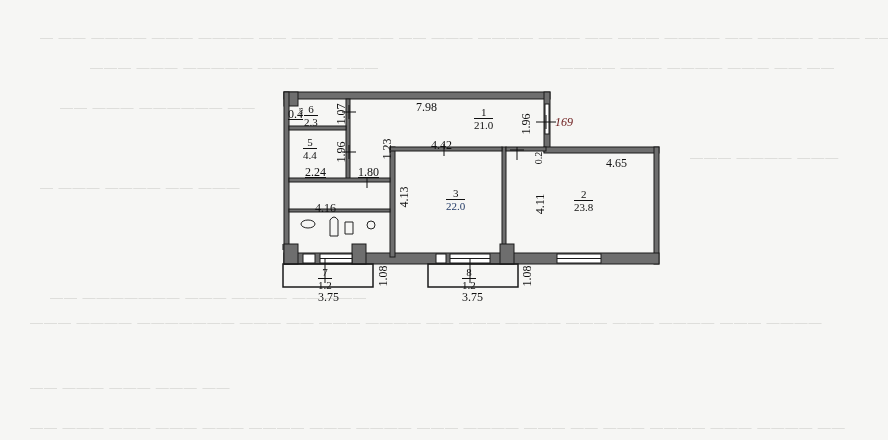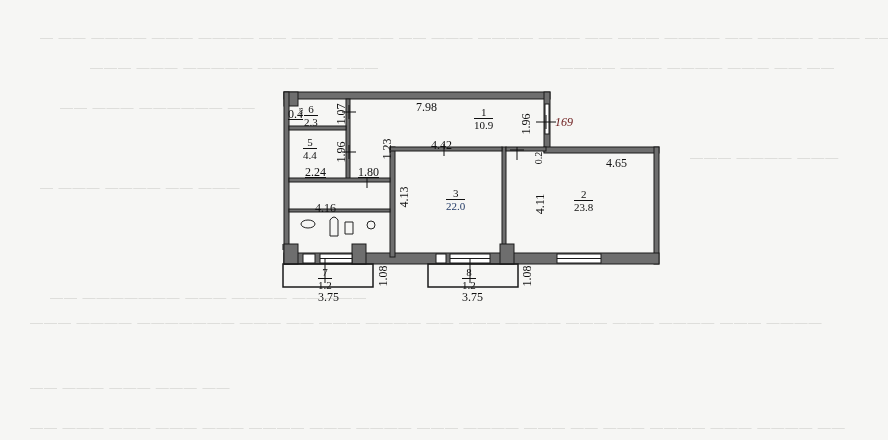--- a/index.html
+++ b/index.html
@@ -117,21 +117,21 @@
 <div class="room" style="left:304px;top:103px;">
   <span class="num">6</span>
   <span class="area">2.3</span>
 </div>
 <div class="room" style="left:303px;top:136px;">
   <span class="num">5</span>
   <span class="area">4.4</span>
 </div>
 <div class="room" style="left:474px;top:106px;">
   <span class="num">1</span>
-  <span class="area">10.9</span>
+  <span class="area">21.0</span>
 </div>
 <div class="room" style="left:446px;top:187px;">
   <span class="num">3</span>
   <span class="area" style="color:#223a66">22.0</span>
 </div>
 <div class="room" style="left:574px;top:188px;">
   <span class="num">2</span>
   <span class="area">23.8</span>
 </div>
 <div class="room" style="left:318px;top:266px;">

